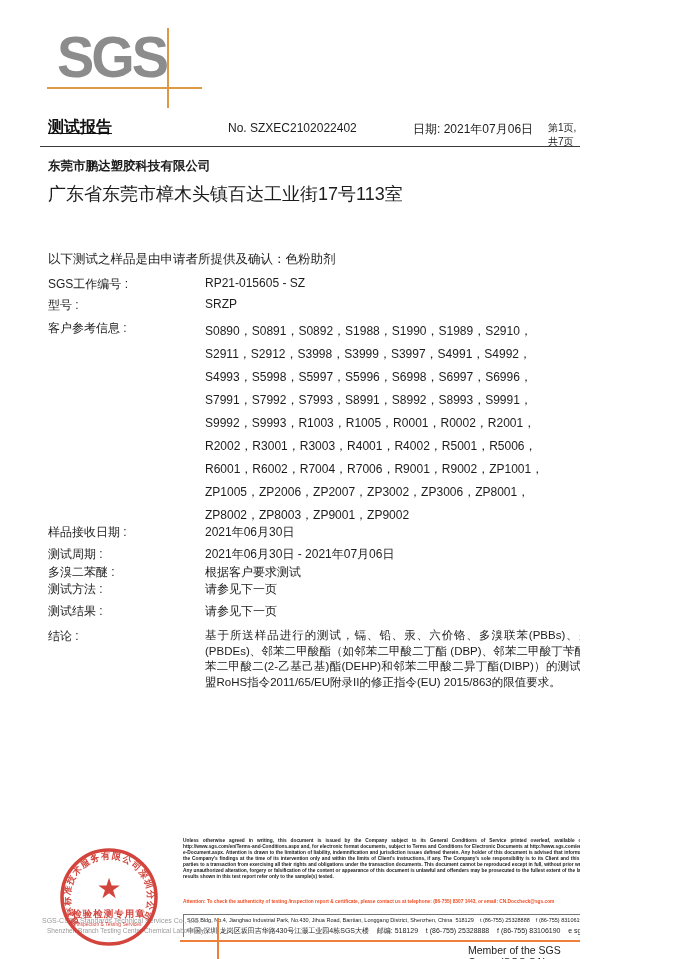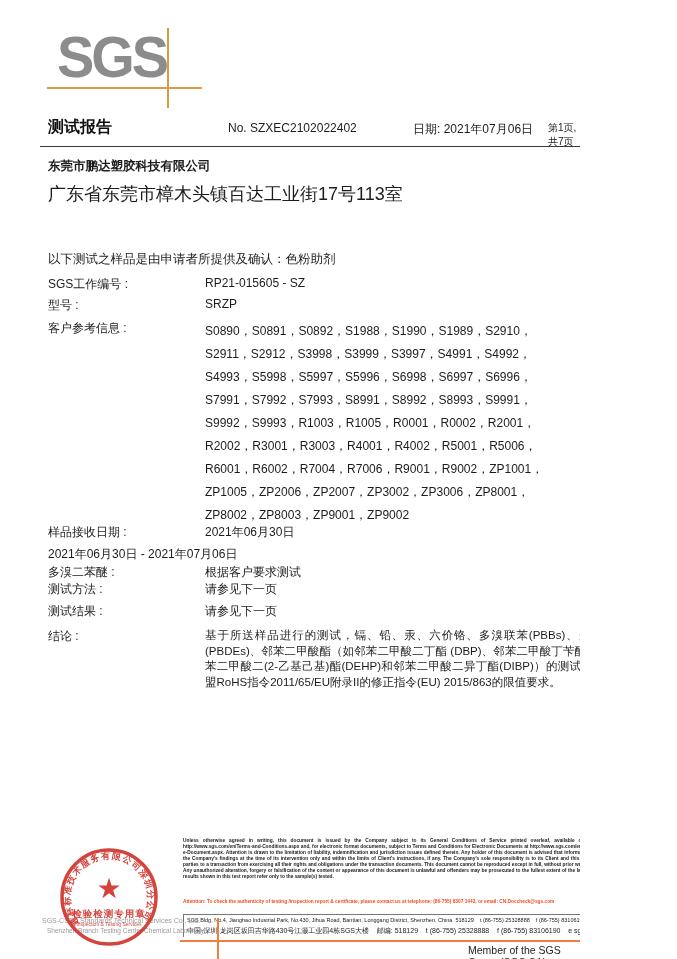--- a/index.html
+++ b/index.html
@@ -5,21 +5,21 @@
   html,body{margin:0;padding:0;background:#ffffff;}
   .page{position:relative;width:580px;height:959px;background:#ffffff;overflow:hidden;
         font-family:"Liberation Sans","DejaVu Sans",sans-serif;color:#1c1c1c;}
 
   
   .logo-text{position:absolute;left:57px;top:24px;font-size:57px;font-weight:bold;
              color:#8c8c8c;letter-spacing:-3px;transform:scaleX(.98);transform-origin:left;}
   .logo-hline{position:absolute;left:47px;top:87px;width:155px;height:2px;background:#dd9a44;}
   .logo-vline{position:absolute;left:167px;top:28px;width:2px;height:80px;background:#dd9a44;}
 
-  .report-title{position:absolute;left:48px;top:117px;font-size:16px;font-weight:bold;color:#111;}
+  .report-title{position:absolute;left:48px;top:117px;font-size:16px;font-weight:bold;color:#111;text-decoration:underline;}
   .report-no{position:absolute;left:228px;top:121px;font-size:12px;}
   .report-date{position:absolute;left:413px;top:121px;font-size:12px;}
   .report-pageno{position:absolute;left:548px;top:121px;font-size:10px;}
   .title-rule{position:absolute;left:40px;top:146px;width:597px;height:1px;background:#3a3a3a;}
 
   .applicant-name{position:absolute;left:48px;top:158px;font-size:12.5px;font-weight:bold;}
   .applicant-addr{position:absolute;left:48px;top:182px;font-size:18px;}
   .intro{position:absolute;left:48px;top:251px;font-size:12.5px;}
 
   
@@ -86,20 +86,21 @@
       <div>R6001，R6002，R7004，R7006，R9001，R9002，ZP1001，</div>
       <div>ZP1005，ZP2006，ZP2007，ZP3002，ZP3006，ZP8001，</div>
       <div>ZP8002，ZP8003，ZP9001，ZP9002</div>
     </div>
   </div>
   <div class="row" style="top:524px">
     <span class="lab">样品接收日期 :</span>
     <span class="val">2021年06月30日</span>
   </div>
   <div class="row" style="top:546px">
+    <span class="lab">测试周期 :</span>
     <span class="val">2021年06月30日 - 2021年07月06日</span>
   </div>
   <div class="row" style="top:564px">
     <span class="lab">多溴二苯醚 :</span>
     <span class="val">根据客户要求测试</span>
   </div>
   <div class="row" style="top:581px">
     <span class="lab">测试方法 :</span>
     <span class="val">请参见下一页</span>
   </div>

